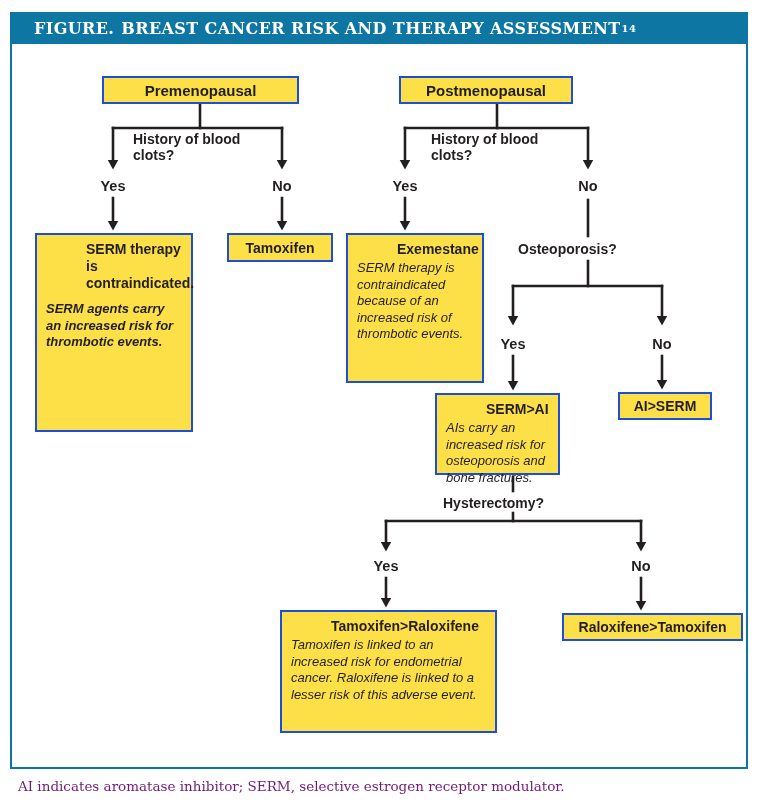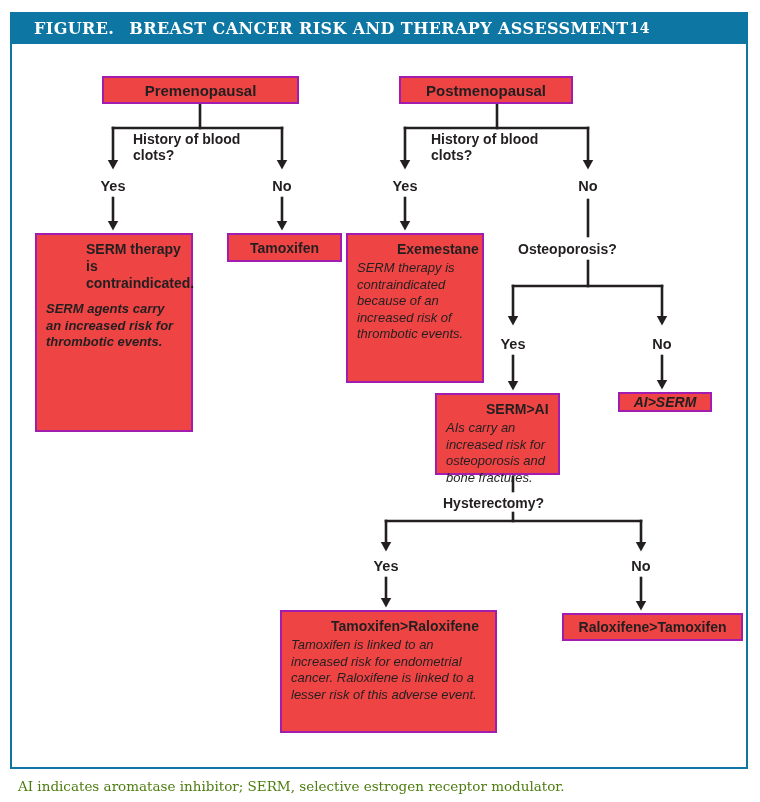--- a/index.html
+++ b/index.html
@@ -9,48 +9,48 @@
   .page { position:absolute; left:0; top:0; width:760px; height:802px; background:#fff; overflow:hidden; }
 
   .frame { position:absolute; left:10px; top:12px; width:738px; height:757px; border:2px solid #0e76a2; background:#fff; }
 
   .header-bar {
     position:absolute; left:10px; top:12px; width:738px; height:32px;
     background:#0e76a2; color:#ffffff; display:flex; align-items:center;
     padding-left:24px; font-family:"DejaVu Serif", serif; font-size:16px;
     letter-spacing:0.4px; white-space:nowrap;
   }
-  .header-bar .fig-label { font-weight:700; margin-right:15px; }
+  .header-bar .fig-label { font-weight:700; margin-right:7px; }
   .header-bar .fig-title { font-weight:600; }
-  .header-bar sup { font-size:14px; font-weight:600; margin-left:1px; }
+  .header-bar sup { font-size:10px; font-weight:600; margin-left:1px; }
 
   svg.connectors { position:absolute; left:0; top:0; width:760px; height:802px; }
 
   .node {
-    position:absolute; background:#ef4444; border:2px solid #a21caf;
+    position:absolute; background:#fde047; border:2px solid #1d4ed8;
   }
   .node.center { display:flex; align-items:center; justify-content:center; text-align:center; }
   .node-heading { font-weight:700; font-size:15px; }
   .node-heading-sm { font-weight:700; font-size:14px; }
   .node.detail { padding:6px 8px 6px 9px; }
   .node-title { font-weight:700; font-size:14px; line-height:1.22;margin-left:40px; }
   .node-body { font-style:italic; font-size:13px; line-height:1.27; margin-top:2px; }
   .node-body.gap { margin-top:9px;font-weight:bold; }
 
   .q-label {
     position:absolute; font-weight:700; font-size:14px; line-height:1.15;
     text-align:left;
   }
   .yn-label {
     position:absolute; font-weight:700; font-size:14.5px; width:40px; text-align:center;
   }
 
   .footer-note {
     position:absolute; left:18px; top:778px; width:730px;
-    font-family:"DejaVu Serif", serif; font-size:13.5px; color:#4d7c0f;
+    font-family:"DejaVu Serif", serif; font-size:13.5px; color:#701a75;
   }
 </style>
 </head>
 <body>
 
 <div class="page">
 
   <div class="frame"></div>
 
   <div class="header-bar">
@@ -118,35 +118,35 @@
   <div class="yn-label" style="left:493px; top:336px;">Yes</div>
   <div class="yn-label" style="left:642px; top:336px;">No</div>
   <div class="yn-label" style="left:366px; top:558px;">Yes</div>
   <div class="yn-label" style="left:621px; top:558px;">No</div>
 
   <div class="node detail" style="left:35px; top:233px; width:158px; height:199px;">
     <div class="node-title">SERM therapy is contraindicated.</div>
     <div class="node-body gap">SERM agents carry an increased risk for thrombotic events.</div>
   </div>
 
-  <div class="node center" style="left:227px; top:233px; width:115px; height:29px;">
+  <div class="node center" style="left:227px; top:233px; width:106px; height:29px;">
     <span class="node-heading-sm">Tamoxifen</span>
   </div>
 
   <div class="node detail" style="left:346px; top:233px; width:138px; height:150px;">
     <div class="node-title">Exemestane</div>
     <div class="node-body">SERM therapy is contraindicated because of an increased risk of thrombotic events.</div>
   </div>
 
   <div class="node detail" style="left:435px; top:393px; width:125px; height:82px;">
     <div class="node-title">SERM&gt;AI</div>
     <div class="node-body">AIs carry an increased risk for osteoporosis and bone fractures.</div>
   </div>
 
-  <div class="node center" style="left:618px; top:392px; width:94px; height:20px;font-style:italic;">
+  <div class="node center" style="left:618px; top:392px; width:94px; height:28px;">
     <span class="node-heading-sm">AI&gt;SERM</span>
   </div>
 
   <div class="node detail" style="left:280px; top:610px; width:217px; height:123px;">
     <div class="node-title">Tamoxifen&gt;Raloxifene</div>
     <div class="node-body">Tamoxifen is linked to an increased risk for endometrial cancer. Raloxifene is linked to a lesser risk of this adverse event.</div>
   </div>
 
   <div class="node center" style="left:562px; top:613px; width:181px; height:28px;">
     <span class="node-heading-sm">Raloxifene&gt;Tamoxifen</span>

